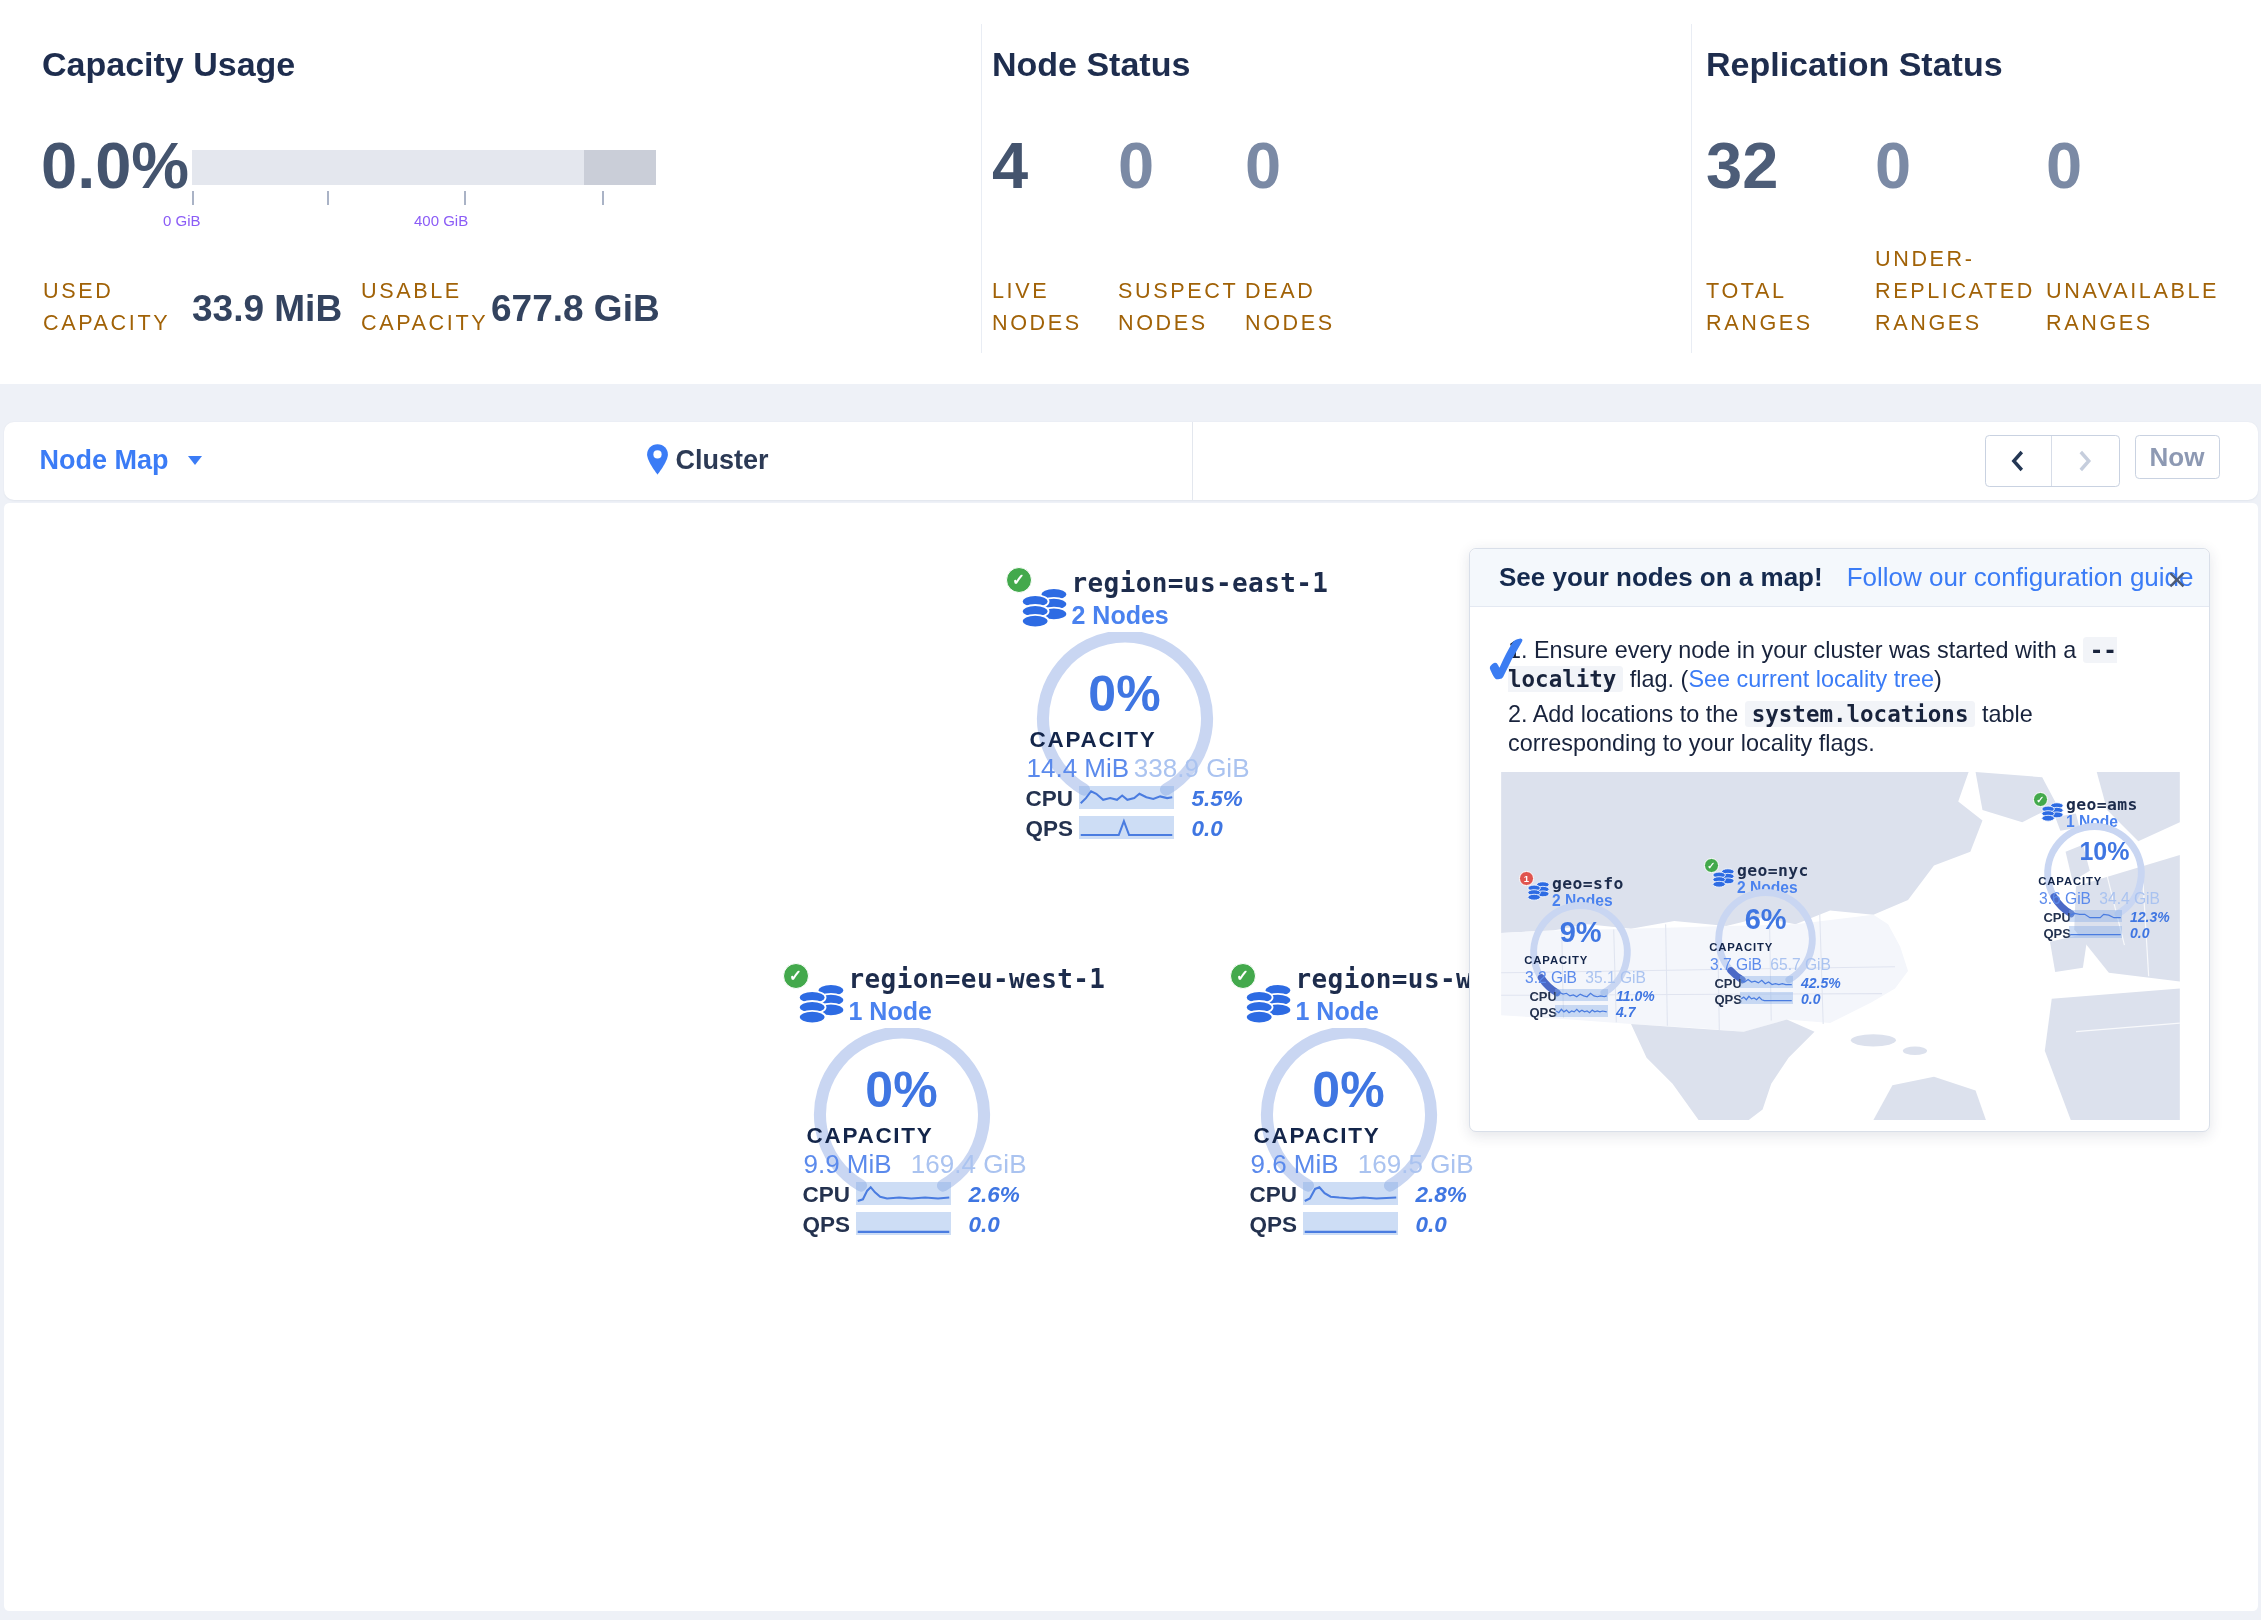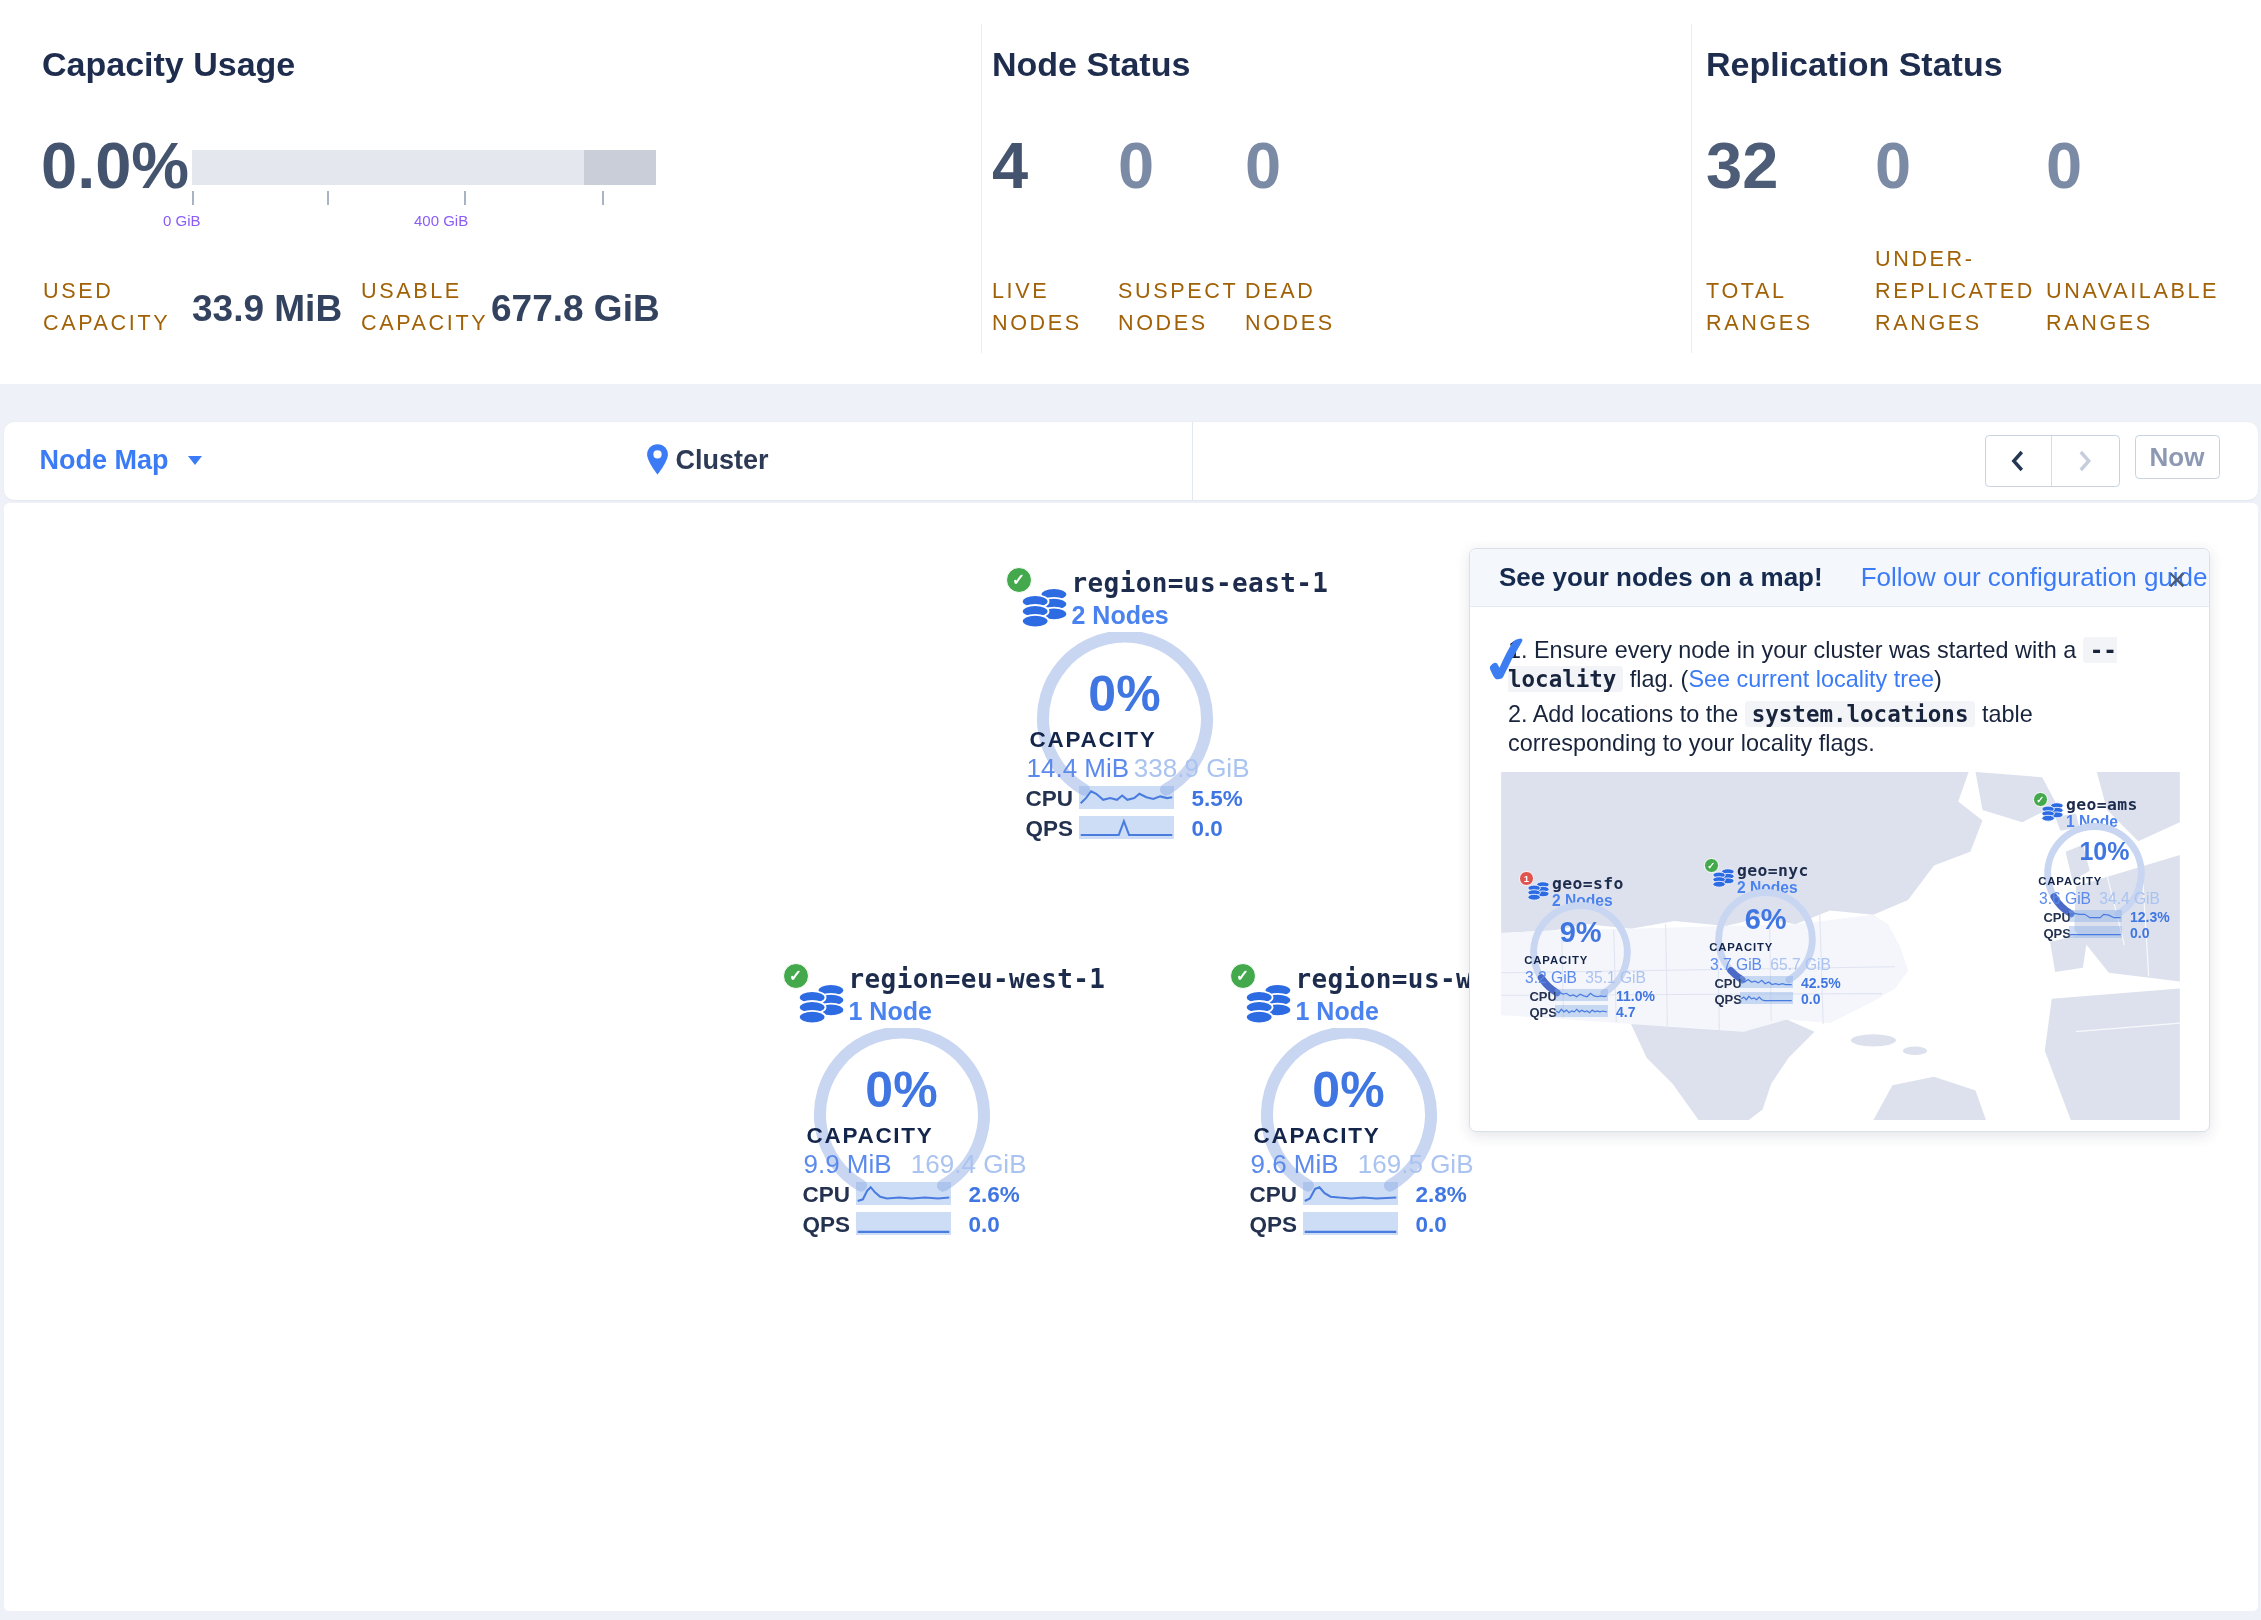--- a/index.html
+++ b/index.html
@@ -43,33 +43,33 @@
   .badge-lg { width:26px; height:26px; font-size:15.6px; font-weight:700; }
   .badge-sm { width:14.7px; height:14.7px; font-size:9.5px; font-weight:700; }
   .region-name { position:absolute; font-family:"DejaVu Sans Mono", monospace; font-weight:700; font-size:26px; color:#1d2c4c; letter-spacing:0.4px; white-space:nowrap; }
   .region-nodes { position:absolute; font-size:25px; font-weight:700; color:#4a82ef; }
   .gauge-pct { position:absolute; text-align:center; font-weight:700; color:#3f76e2; }
   .gauge-cap { position:absolute; text-align:left; font-weight:700; color:#13254a; }
   .val-row { position:absolute; display:flex; justify-content:space-between; }
   .v-used { color:#5b8aec; font-size:26px; }
   .v-total { color:#aac3f0; font-size:26px; }
   .m-label { position:absolute; font-weight:700; color:#24324f; }
-  .m-val { position:absolute; font-weight:700; color:#3f76e2; }
+  .m-val { position:absolute; font-weight:700; color:#3f76e2;font-style:italic; }
   .spark { position:absolute; background:rgba(136,174,232,.42); }
 
   
   .mini { position:absolute; width:173px; height:164px; }
   .mini .region-name { font-size:16.4px; }
   .mini .region-nodes { font-size:15.6px; font-weight:700; }
   .mini .v-used { font-size:15.6px; }
   .mini .v-total { font-size:15.6px; }
 
   
   #popup { top:548px; left:1469px; width:741px; height:584px; background:#fff; border:0.9px solid #d9dfe9; border-radius:7px; box-shadow:0 3.5px 14px rgba(30,45,78,.12); z-index:10; }
-  #popup-header { position:absolute; top:0; left:0; right:0; height:58px; background:#f4f8fc; border-bottom:0.9px solid #e4e9f2; border-radius:7px 7px 0 0; display:flex; align-items:center;gap:14px; }
+  #popup-header { position:absolute; top:0; left:0; right:0; height:58px; background:#f4f8fc; border-bottom:0.9px solid #e4e9f2; border-radius:7px 7px 0 0; display:flex; align-items:center; }
   .popup-title { font-size:26px; font-weight:700; color:#152a4e; margin-left:29px; }
   .popup-link { font-size:26px; color:#3b7cf6; margin-left:24px; cursor:pointer; }
   .popup-close { position:absolute; right:22.5px; top:12px; font-size:33px; color:#4d5a72; cursor:pointer; }
   .step { position:absolute; left:38px; width:668px; font-size:23.4px; line-height:29px; color:#18233c; }
   .step .num { font-weight:400; }
   .code { font-family:"DejaVu Sans Mono", monospace; font-weight:700; font-size:22.5px; background:#f2f4f8; border-radius:3.5px; padding:0 7px; }
   .inline-link { color:#3b7cf6; cursor:pointer; }
   .big-check { position:absolute; left:10.4px; top:73px; font-size:66px; font-weight:700; color:#3c7df2; transform:rotate(-8deg); z-index:3; }
   #popup-map { position:absolute; left:31px; top:223px; width:679px; height:348px; background:#fff; overflow:hidden; }
 </style>

